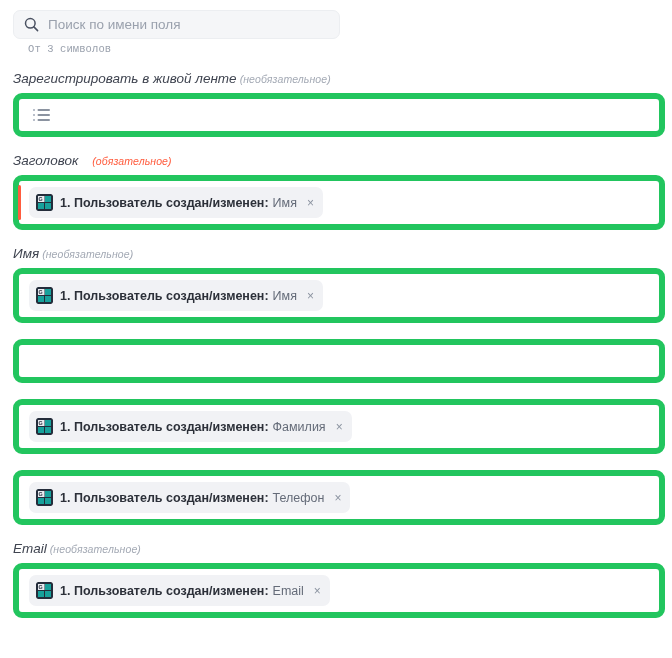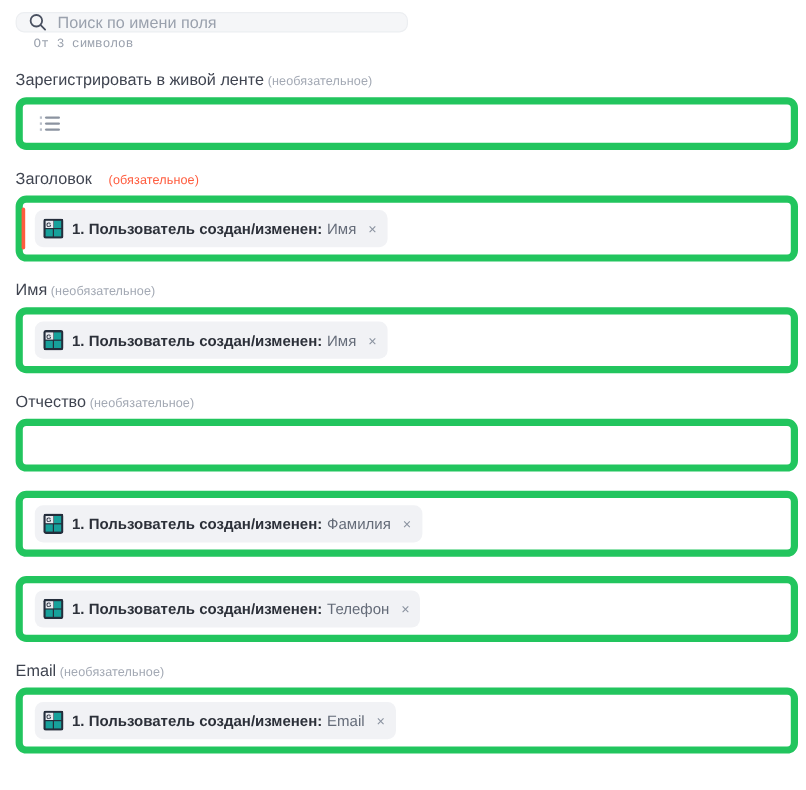--- a/index.html
+++ b/index.html
@@ -18,21 +18,21 @@
     height: 658px;
     background: #ffffff;
     position: relative;
     padding: 0;
   }
 
   
   .search-row { padding: 10px 0 0 13px; }
   .search-box {
     width: 327px;
-    height: 17px;
+    height: 29px;
     background: #f5f6f8;
     border: 1px solid #eceef1;
     border-radius: 7px;
     display: flex;
     align-items: center;
     padding: 0 10px;
   }
   .search-icon {
     width: 15px; height: 15px;
     flex: 0 0 15px;
@@ -60,20 +60,21 @@
     font-family: Liberation Mono, monospace;
   }
 
   
   .field { padding: 0 0 0 13px; }
   .field-label {
     font-size: 13.5px;
     color: #3f4450;
     padding-bottom: 7px;
     white-space: nowrap;
+    font-style: italic;
   }
   .field-label .req-opt {
     font-size: 10.5px;
     color: #a3a9b4;
     margin-left: 3px;
     letter-spacing: 0.1px;
   }
   .field-label .req-req {
     font-size: 10.5px;
     color: #ff5c3e;
@@ -235,23 +236,20 @@
         <span class="chip-label">1. Пользователь создан/изменен:</span>
         <span class="chip-value">Имя</span>
         <span class="chip-close">×</span>
       </span>
     </div>
   </div>
 
   <div class="gap-16"></div>
 
   <div class="field">
-    <div class="field-label">
-      <span>Отчество</span><span class="req-opt">(необязательное)</span>
-    </div>
     <div class="control empty"></div>
   </div>
 
   <div class="gap-16"></div>
 
   <div class="field">
     <div class="control">
       <span class="chip">
         <span class="chip-icon">
           <svg width="17" height="17" viewBox="0 0 17 17">

